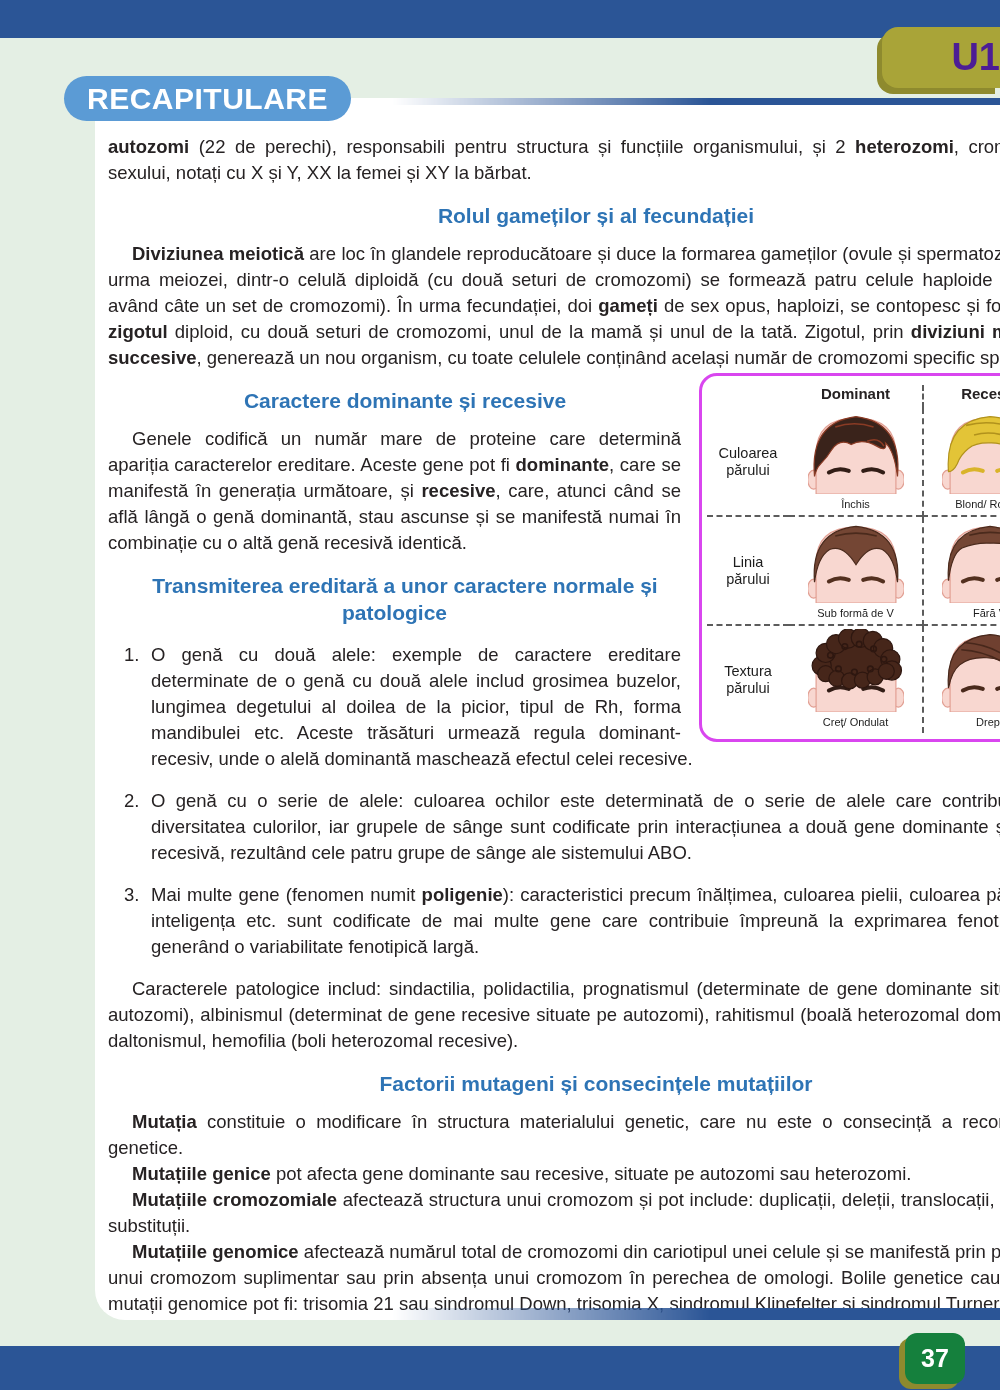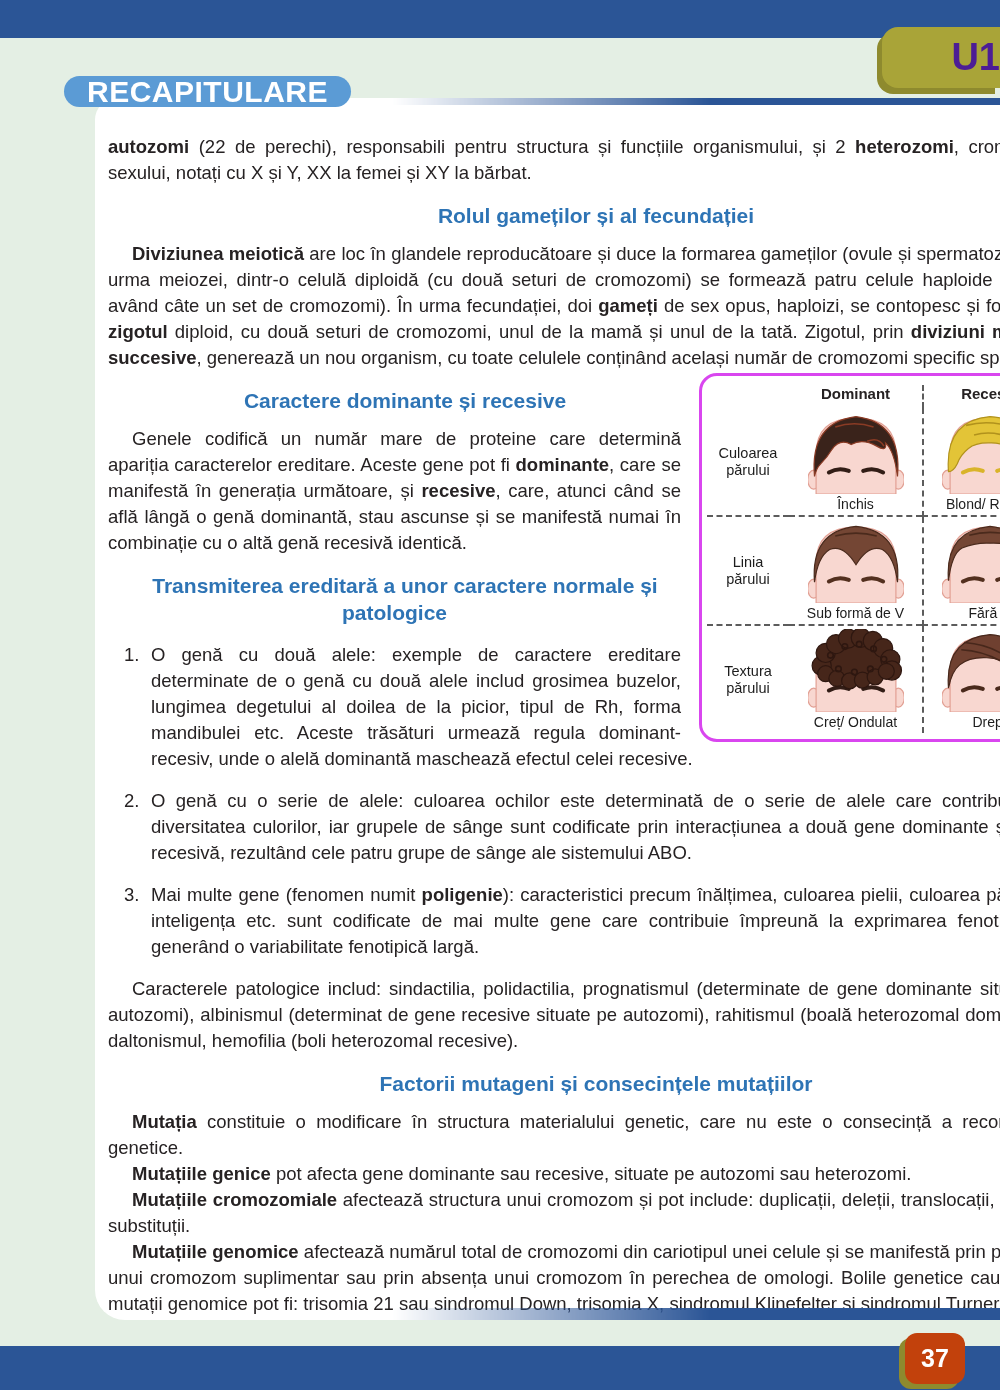--- a/index.html
+++ b/index.html
@@ -12,21 +12,21 @@
   .topbar{position:absolute;top:0;left:0;width:1000px;height:38px;background:#2b5596;}
   .botbar{position:absolute;bottom:0;left:0;width:1000px;height:44px;background:#2b5596;}
   .u1-badge{
     position:absolute;top:27px;right:0;width:118px;height:61px;
     background:#a9a438;border-radius:16px 0 0 16px;
     box-shadow:-5px 6px 0 #8e8a2e;
     color:#4c1d95;font-weight:bold;font-size:38px;
     display:flex;align-items:center;justify-content:flex-end;z-index:6;
   }
   .banner{
-    position:absolute;left:64px;top:76px;width:287px;height:31px;
+    position:absolute;left:64px;top:76px;width:287px;height:45px;
     background:#5b9bd5;border-radius:23px;
     color:#fff;font-weight:bold;font-size:30px;letter-spacing:.5px;
     display:flex;align-items:center;justify-content:center;z-index:5;
   }
   .panel{position:absolute;left:95px;top:98px;width:992px;height:1222px;z-index:1;}
   .panel-bg{position:absolute;inset:0;background:#ffffff;border-radius:22px 26px 26px 30px;}
   .panel-frame{
     position:absolute;inset:0;border:solid #2b5596;border-width:7px 14px 12px 0;
     border-radius:22px 26px 26px 30px;pointer-events:none;z-index:3;
     -webkit-mask-image:linear-gradient(to right,transparent 30%,#000 62%);
@@ -57,28 +57,28 @@
     padding-bottom:5px;text-indent:0;
   }
   .fig-cell{
     display:flex;flex-direction:column;align-items:center;justify-content:flex-end;
     padding:3px 2px 2px;min-height:100px;
   }
   .fig-trait{
     display:flex;align-items:center;justify-content:center;text-align:center;
     font-size:14.5px;line-height:17px;color:#1d1d1d;padding:0 2px;
   }
-  .fig-label{font-size:14px;line-height:17px;text-align:center;color:#1d1d1d;margin-top:2px;}
+  .fig-label{font-size:11px;line-height:17px;text-align:center;color:#1d1d1d;margin-top:2px;}
   .sep-b{border-bottom:2px dashed #5c5c5c;}
   .sep-l{border-left:2px dashed #5c5c5c;}
   .head-svg{display:block;}
 
   .page-badge{
     position:absolute;left:905px;top:1333px;width:60px;height:51px;
-    background:#c2410c;border-radius:12px;box-shadow:-6px 5px 0 #8e8a2e;
+    background:#15803d;border-radius:12px;box-shadow:-6px 5px 0 #8e8a2e;
     color:#fff;font-weight:bold;font-size:25px;
     display:flex;align-items:center;justify-content:center;z-index:6;
   }
 </style>
 </head>
 <body>
 
 <div class="topbar"></div>
 <div class="botbar"></div>
 

